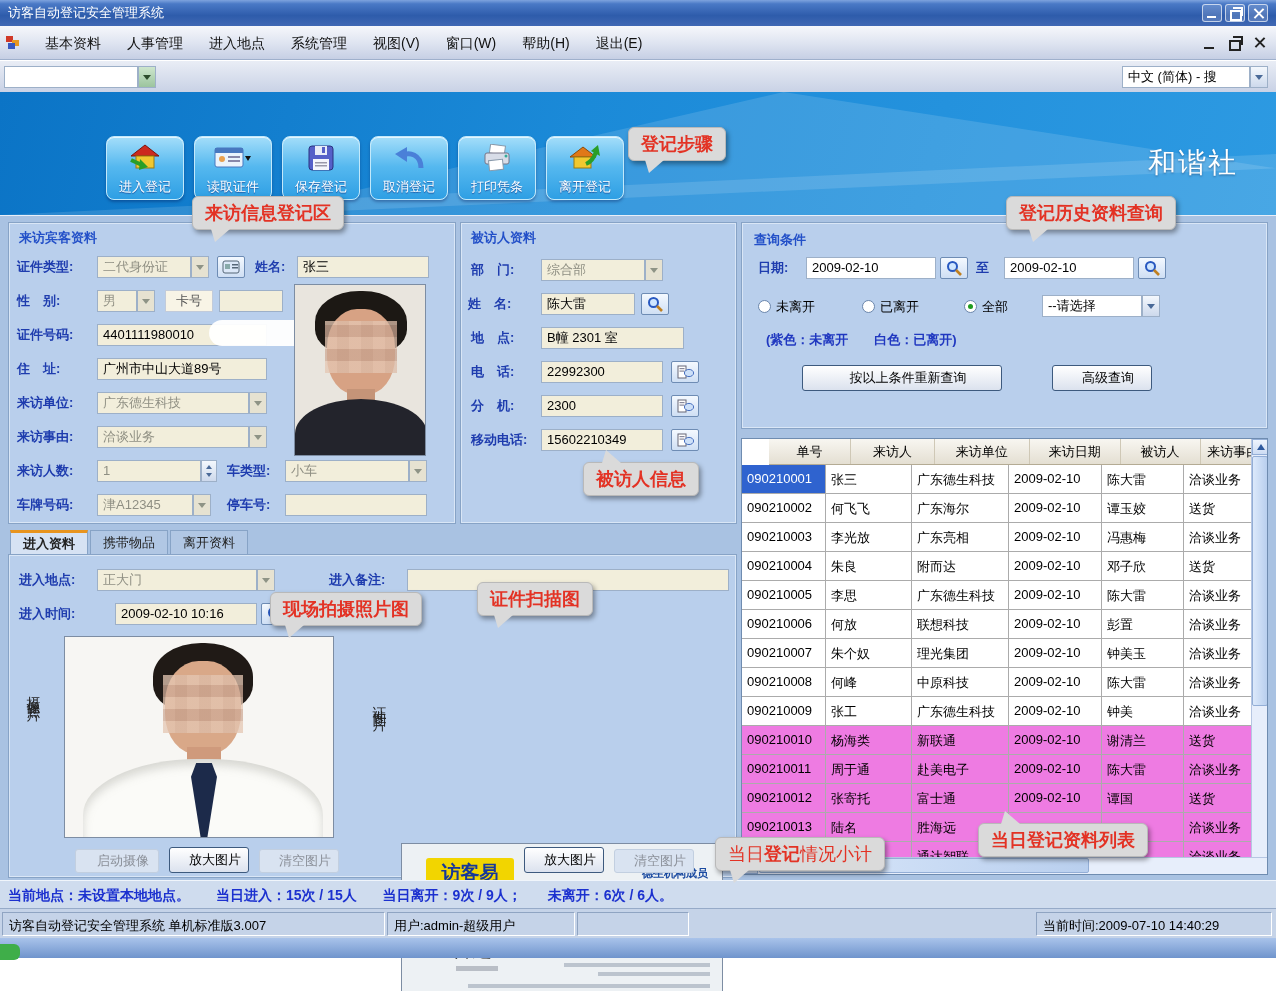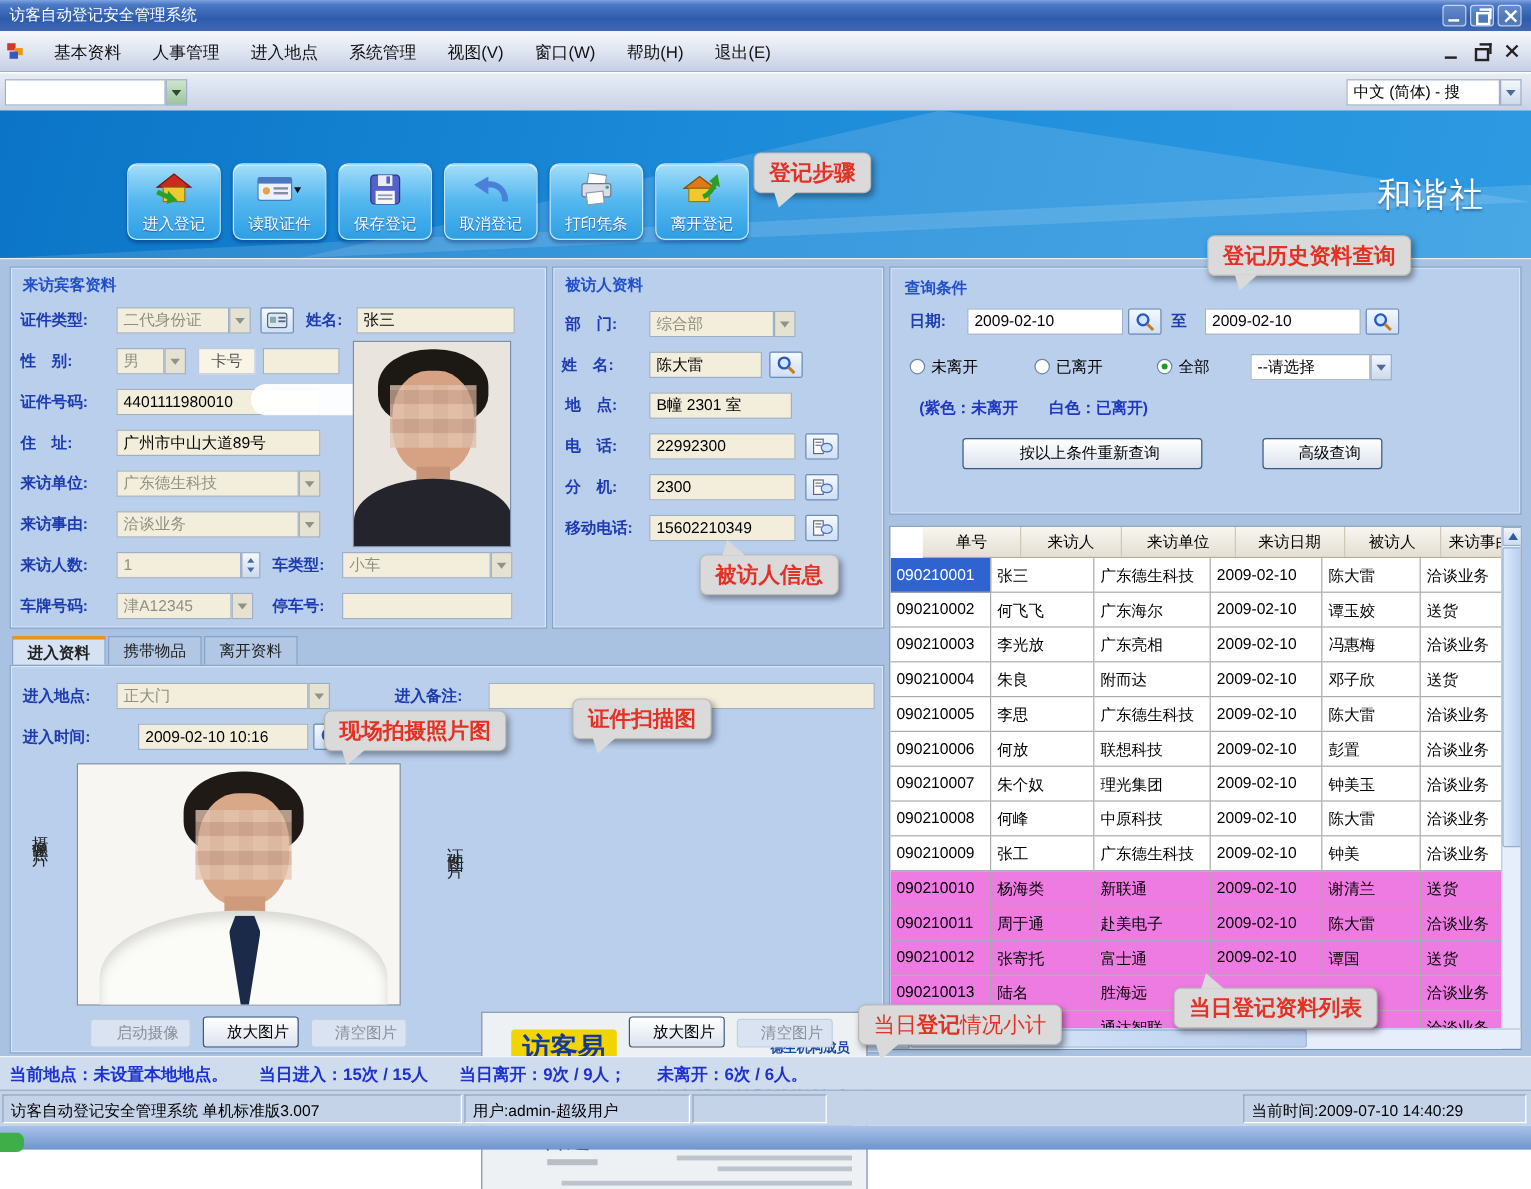--- a/index.html
+++ b/index.html
@@ -340,21 +340,21 @@
     <div class="abs lbl" style="left:7px;top:70px">姓　名:</div>
     <div class="abs field" style="left:80px;top:70px;width:94px">陈大雷</div>
     <div class="abs icobtn" style="left:180px;top:70px">
       <svg width="16" height="16" viewBox="0 0 16 16">
         <circle cx="6.5" cy="6.5" r="4.5" fill="#cfe6ff" stroke="#2858c0" stroke-width="2"></circle>
         <line x1="10" y1="10" x2="15" y2="15" stroke="#c08020" stroke-width="2.6"></line>
       </svg>
     </div>
 
     <div class="abs lbl" style="left:10px;top:104px">地　点:</div>
-    <div class="abs field" style="left:80px;top:104px;width:119px">B幢 2301 室</div>
+    <div class="abs field" style="left:80px;top:104px;width:143px">B幢 2301 室</div>
 
     <div class="abs lbl" style="left:10px;top:138px">电　话:</div>
     <div class="abs field" style="left:80px;top:138px;width:122px">22992300</div>
     <div class="abs icobtn" style="left:210px;top:138px">
       <svg width="17" height="15" viewBox="0 0 17 15">
         <rect x="1" y="1" width="8" height="12" fill="#fff" stroke="#667"></rect>
         <rect x="2.5" y="3" width="5" height="1.2" fill="#889"></rect>
           <rect x="2.5" y="5.5" width="5" height="1.2" fill="#889"></rect>
         <ellipse cx="12" cy="8" rx="4.6" ry="3.6" fill="#cde0f8" stroke="#4870c0"></ellipse>
       </svg>
@@ -602,21 +602,21 @@
         <div class="abs" style="left:100px;top:24px;width:76px;height:94px;border-radius:44%;background:#d9a888"></div>
         <div class="abs" style="left:122px;top:110px;width:34px;height:18px;background:#cf9a7c"></div>
         <div class="abs" style="left:18px;top:122px;width:240px;height:80px;border-radius:48% 48% 0 0 / 70% 70% 0 0;background:#fbfbf8;box-shadow:inset 0 6px 10px rgba(150,150,140,.35)"></div>
         <div class="abs" style="left:126px;top:126px;width:26px;height:76px;background:#1c2a4a;clip-path:polygon(20% 0,80% 0,100% 18%,62% 100%,38% 100%,0 18%)"></div>
         <div class="mosaic" style="left:98px;top:38px;width:80px;height:58px"></div>
       </div>
 
       <div class="abs vlabel" style="left:362px;top:140px">证件图片</div>
 
       <div class="abs photo-frame" style="left:392px;top:86px;width:322px;height:196px;background:#edf1f4">
-        <div class="abs" style="left:24px;top:14px;width:88px;height:30px;background:#f2d500;border-radius:3px;display:flex;align-items:center;justify-content:center;font-size:23px;font-weight:bold;color:#16389a">访客易</div>
+        <div class="abs" style="left:24px;top:14px;width:88px;height:30px;background:#f2d500;border-radius:3px;display:flex;align-items:center;justify-content:center;font-size:19px;font-weight:bold;color:#16389a">访客易</div>
         <div class="abs" style="right:14px;top:22px;font-size:11px;font-weight:bold;color:#1a4aa0">德生机构成员</div>
         <div class="abs" style="right:14px;top:50px;font-size:14px;font-weight:bold;color:#1a4aa0;letter-spacing:2px">广东德生科技有限公司</div>
         <div class="abs" style="right:14px;top:70px;font-size:12px;font-weight:bold;color:#1a4aa0;letter-spacing:1px">广州德生智盟贸易有限公司</div>
         <div class="abs" style="left:50px;top:92px;font-size:20px;color:#222;font-family:'Liberation Serif','DejaVu Serif',serif">曹超逸</div>
         <div class="abs" style="left:54px;top:122px;width:42px;height:5px;background:#b9bec6"></div>
         <div class="abs" style="left:170px;top:92px;width:138px;height:4px;background:#bcc4ce"></div>
         <div class="abs" style="left:178px;top:101px;width:130px;height:4px;background:#bcc4ce"></div>
         <div class="abs" style="left:178px;top:110px;width:130px;height:4px;background:#bcc4ce"></div>
         <div class="abs" style="left:162px;top:119px;width:146px;height:4px;background:#bcc4ce"></div>
         <div class="abs" style="left:196px;top:128px;width:112px;height:4px;background:#bcc4ce"></div>
@@ -648,20 +648,24 @@
     <div class="sseg" style="left:1036px;top:3px;width:236px">当前时间:2009-07-10 14:40:29</div>
   </div>
 
   <div class="abs" style="left:0;top:938px;width:1276px;height:20px;background:linear-gradient(180deg,#a9c3ea,#6f94cc)"></div>
   <div class="abs" style="left:0;top:944px;width:20px;height:16px;background:#3fae49;border-radius:0 6px 6px 0"></div>
 
   <div class="callout" style="left:628px;top:127px">
     <span>登记步骤</span>
       <i class="tail down" style="left:16px"></i>
   </div>
+  <div class="callout" style="left:192px;top:196px">
+    <span>来访信息登记区</span>
+      <i class="tail down" style="left:18px"></i>
+  </div>
   <div class="callout" style="left:1006px;top:196px">
     <span>登记历史资料查询</span>
       <i class="tail down" style="left:22px"></i>
   </div>
   <div class="callout" style="left:583px;top:462px">
     <span>被访人信息</span>
       <i class="tail up" style="left:18px"></i>
   </div>
   <div class="callout" style="left:270px;top:592px">
     <span>现场拍摄照片图</span>

